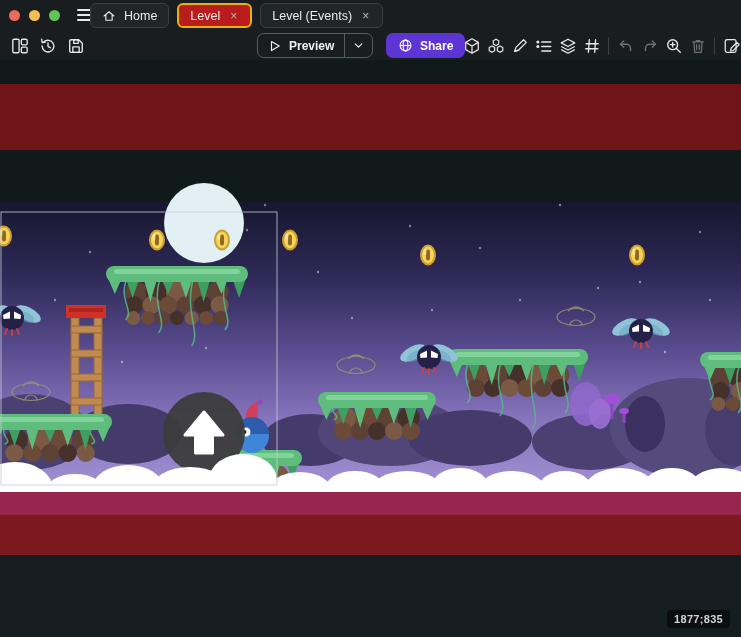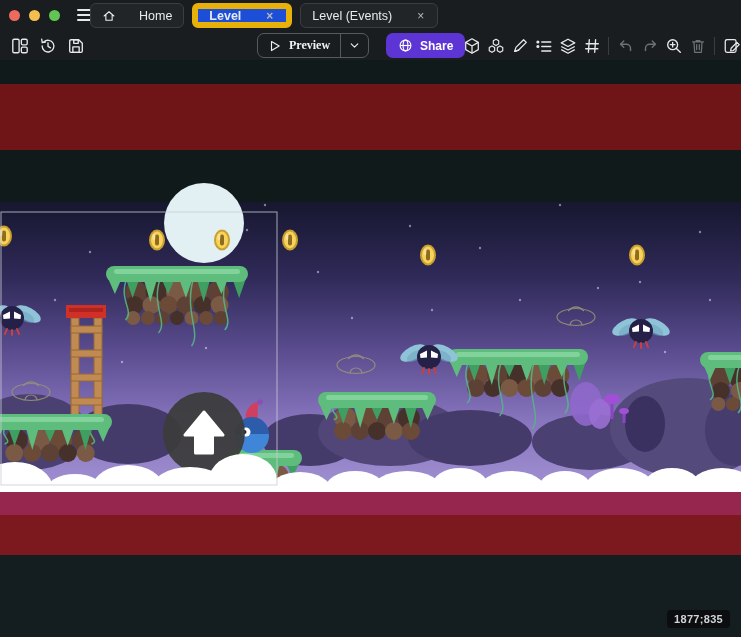--- a/index.html
+++ b/index.html
@@ -7,36 +7,36 @@
   body { font-family:"Liberation Sans", sans-serif; }
   .app { position:relative; width:741px; height:637px; background:#141d1f; overflow:hidden; }
 
   
   .titlebar { position:relative; height:30px; background:#1a1d20; display:flex; align-items:center; }
   .lights { display:flex; gap:9px; padding-left:9px; }
   .light { width:11px; height:11px; border-radius:50%; }
   .hamburger { margin-left:17px; display:flex; flex-direction:column; gap:3px; cursor:pointer; }
   .hamburger span { display:block; width:17px; height:2px; background:#e7e9ea; border-radius:1px; }
   .tabs { position:absolute; left:90px; top:3px; display:flex; gap:8px; align-items:center; }
-  .tab { height:25px; display:flex; align-items:center; gap:23px; padding:0 11px; border:1px solid #3a3e42;
+  .tab { height:25px; display:flex; align-items:center; gap:8px; padding:0 11px; border:1px solid #3a3e42;
          border-radius:6px; background:#212528; color:#e8eaeb; font-size:12.5px; cursor:pointer; white-space:nowrap; }
-  .tab.highlight { border:6px solid #7dd3fc; background:#1d4ed8;font-weight:bold; }
+  .tab.highlight { border:2px solid #7dd3fc; background:#b91c1c; }
   .tab .close { color:#b6babd; font-size:12px; line-height:1; padding:1px 2px; }
   .tab svg { display:block; }
 
   
   .toolbar { position:relative; height:30px; background:#1a1d20; }
   .tool-left { position:absolute; left:10px; top:6px; display:flex; gap:9px; align-items:center; }
   .tool-right { position:absolute; left:462px; top:6px; display:flex; gap:5px; align-items:center; }
   .icon-btn { width:19px; height:19px; color:#e7e9ea; display:flex; align-items:center; justify-content:center; cursor:pointer; }
   .icon-btn.disabled { color:#6c7175; }
   .icon-btn svg { display:block; }
   .tb-sep { width:1px; height:18px; background:#3a3e42; margin:0 2px; }
   .preview-btn { position:absolute; left:257px; top:3px; height:25px; display:flex; align-items:center;
-                 border:1px solid #565b60; border-radius:7px; color:#f0f1f2; cursor:pointer;font-family:Liberation Serif, serif; }
+                 border:1px solid #565b60; border-radius:7px; color:#f0f1f2; cursor:pointer; }
   .preview-main { display:flex; align-items:center; gap:7px; padding:0 10px; font-size:12px; font-weight:bold; }
   .preview-sep { width:1px; height:24px; background:#565b60; }
   .preview-caret { padding:0 8px; display:flex; align-items:center; }
   .share-btn { position:absolute; left:368px; top:3px; height:25px; border-radius:7px; display:flex; align-items:center;
                gap:7px; padding:0 12px; color:#fff; font-size:12px; font-weight:bold; cursor:pointer;margin-left:18px; }
 
   
   .canvas-wrap { position:absolute; left:0; top:60px; width:741px; height:577px; }
   #scene { display:block; }
   .coord-badge { position:absolute; right:11px; bottom:9px; background:#0b0d0e; color:#d2d5d7; font-size:11px;

